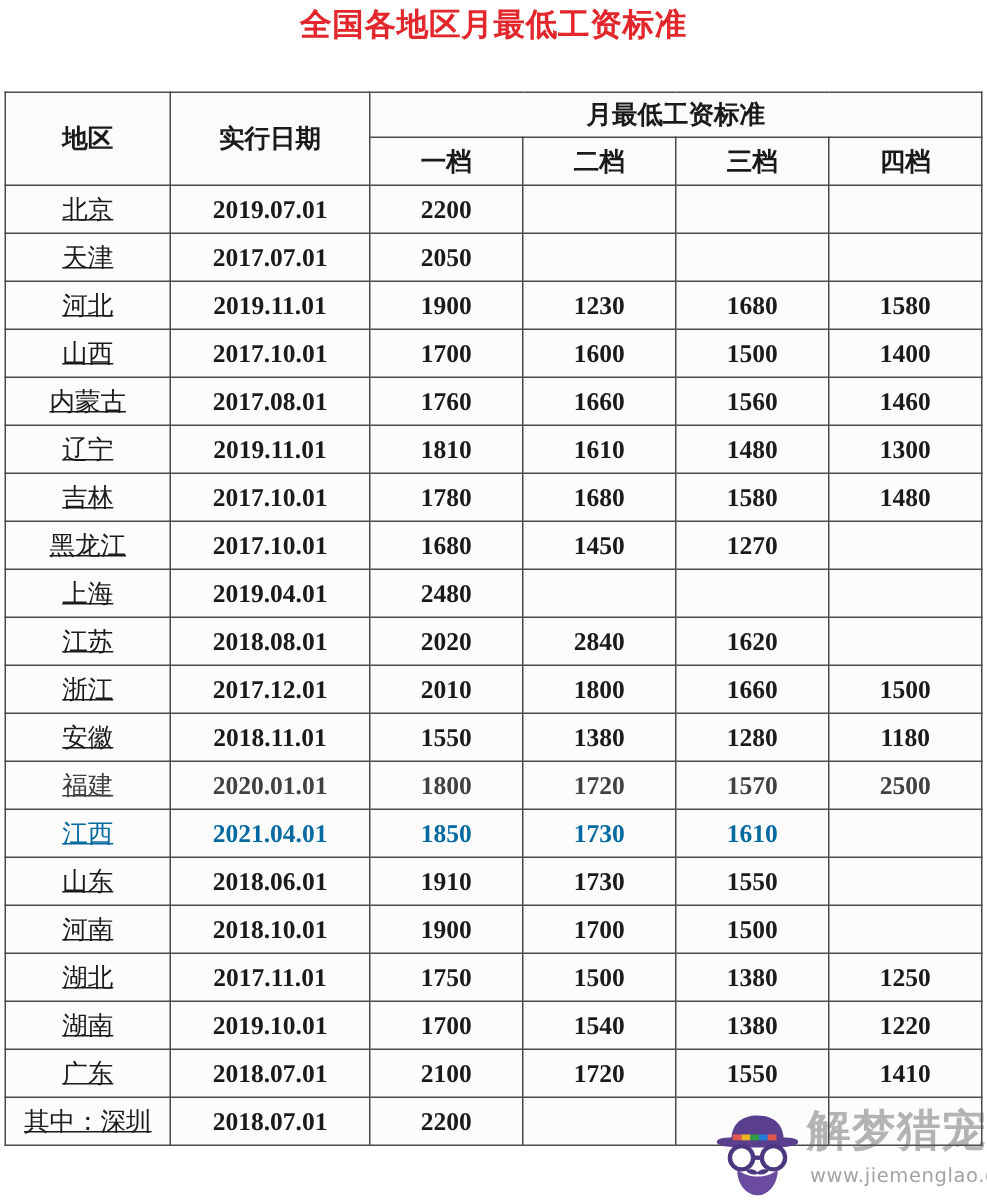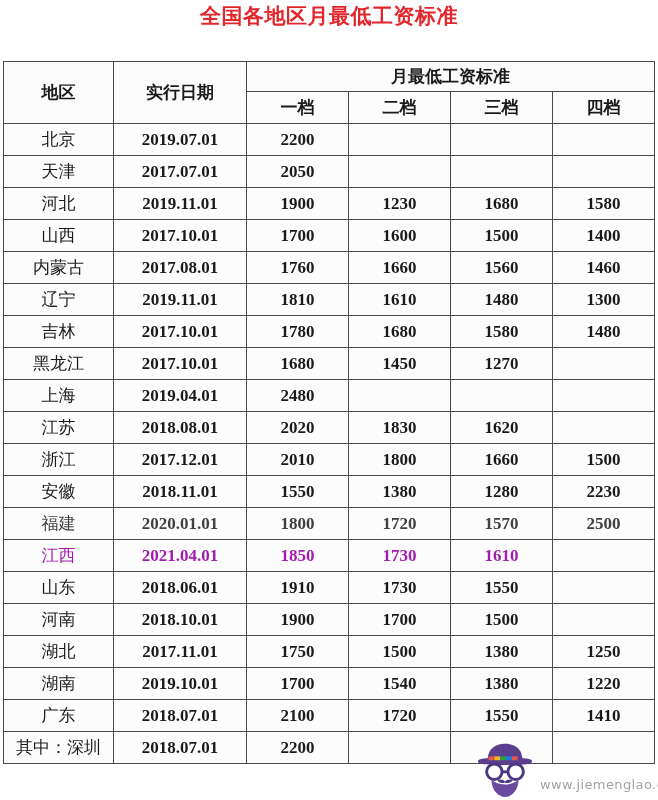--- a/index.html
+++ b/index.html
@@ -90,34 +90,35 @@
   th.h-tier {
     height: 31px;
     font-size: 17px;
     font-weight: normal;
   }
   td.cell {
     height: 31px;
   }
   td.region {
     font-size: 17px;
+    text-decoration: underline;
   }
   td.date {
     font-size: 17.5px;
     font-family: "Liberation Serif", "DejaVu Serif", serif;
     font-weight: bold;
     margin-top: 26px;
   }
   td.num {
     font-size: 17.5px;
     font-family: "Liberation Serif", "DejaVu Serif", serif;
     font-weight: bold;
   }
   tr.r-green td { color: #404040; }
-  tr.r-red   td { color: #a21caf; }
+  tr.r-red   td { color: #0369a1; }
 
   
   .watermark {
     position: absolute;
     left: 474px;
     top: 733px;
     width: 184px;
     height: 67px;
     pointer-events: none;
   }
@@ -251,39 +252,39 @@
             <td class="cell date">2019.04.01</td>
             <td class="cell num">2480</td>
             <td class="cell num"></td>
             <td class="cell num"></td>
             <td class="cell num"></td>
           </tr>
           <tr>
             <td class="cell region">江苏</td>
             <td class="cell date">2018.08.01</td>
             <td class="cell num">2020</td>
-            <td class="cell num">1830</td>
+            <td class="cell num">2840</td>
             <td class="cell num">1620</td>
             <td class="cell num"></td>
           </tr>
           <tr>
             <td class="cell region">浙江</td>
             <td class="cell date">2017.12.01</td>
             <td class="cell num">2010</td>
             <td class="cell num">1800</td>
             <td class="cell num">1660</td>
             <td class="cell num">1500</td>
           </tr>
           <tr>
             <td class="cell region">安徽</td>
             <td class="cell date">2018.11.01</td>
             <td class="cell num">1550</td>
             <td class="cell num">1380</td>
             <td class="cell num">1280</td>
-            <td class="cell num">2230</td>
+            <td class="cell num">1180</td>
           </tr>
           <tr class="r-green">
             <td class="cell region">福建</td>
             <td class="cell date">2020.01.01</td>
             <td class="cell num">1800</td>
             <td class="cell num">1720</td>
             <td class="cell num">1570</td>
             <td class="cell num">2500</td>
           </tr>
           <tr class="r-red">
@@ -359,16 +360,17 @@
       <rect x="39" y="22" width="6" height="4" fill="#e2574c"></rect>
 
       <circle cx="21" cy="38" r="8" fill="none" stroke="#4b3880" stroke-width="3"></circle>
       <circle cx="43" cy="38" r="8" fill="none" stroke="#4b3880" stroke-width="3"></circle>
       <rect x="28" y="36.5" width="8" height="3" fill="#4b3880"></rect>
 
       <path d="M18 46 C18 58, 26 64, 32 64 C38 64, 46 58, 46 46 C42 50, 36 51, 32 51 C28 51, 22 50, 18 46 Z" fill="#6a4ba0"></path>
 
       <path d="M24 47 C27 45, 30 46, 32 48 C34 46, 37 45, 40 47 C37 50, 34 50, 32 49 C30 50, 27 50, 24 47 Z" fill="#4b3880"></path>
     </svg>
+    <div class="wm-text">解梦猎宠</div>
     <div class="wm-url">www.jiemenglao.com</div>
   </div>
 
 </div>
 
 </body></html>

